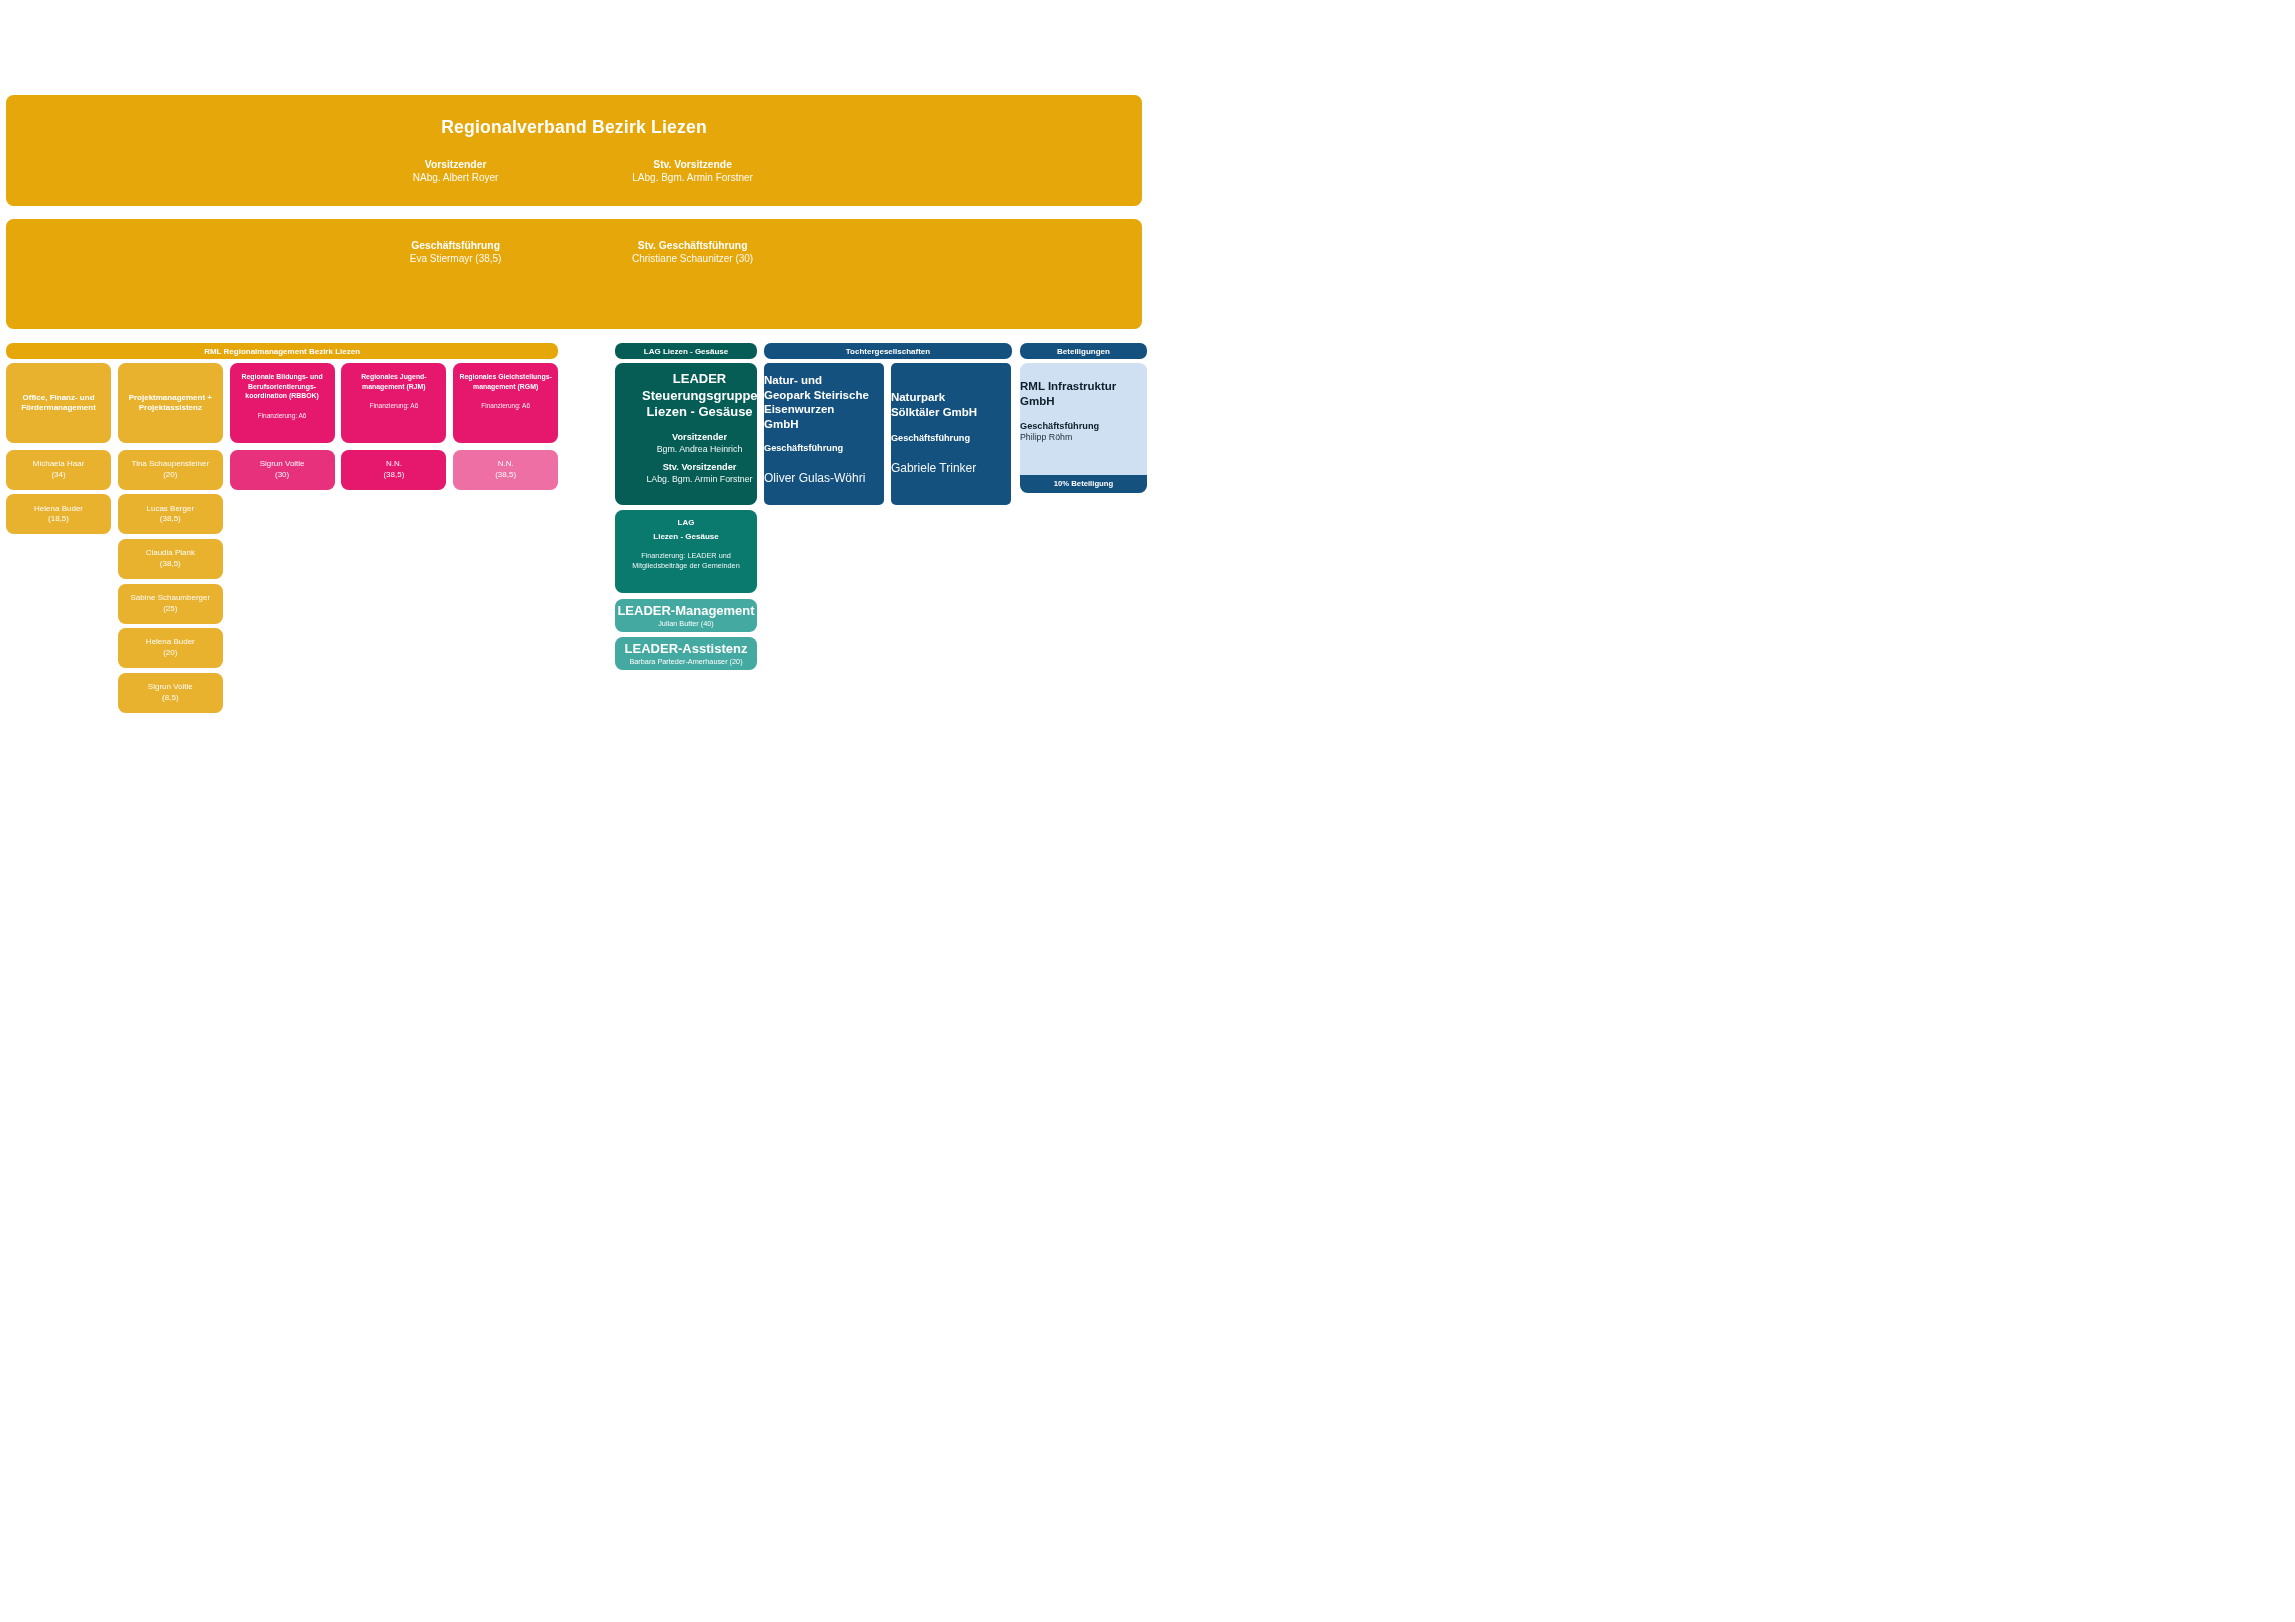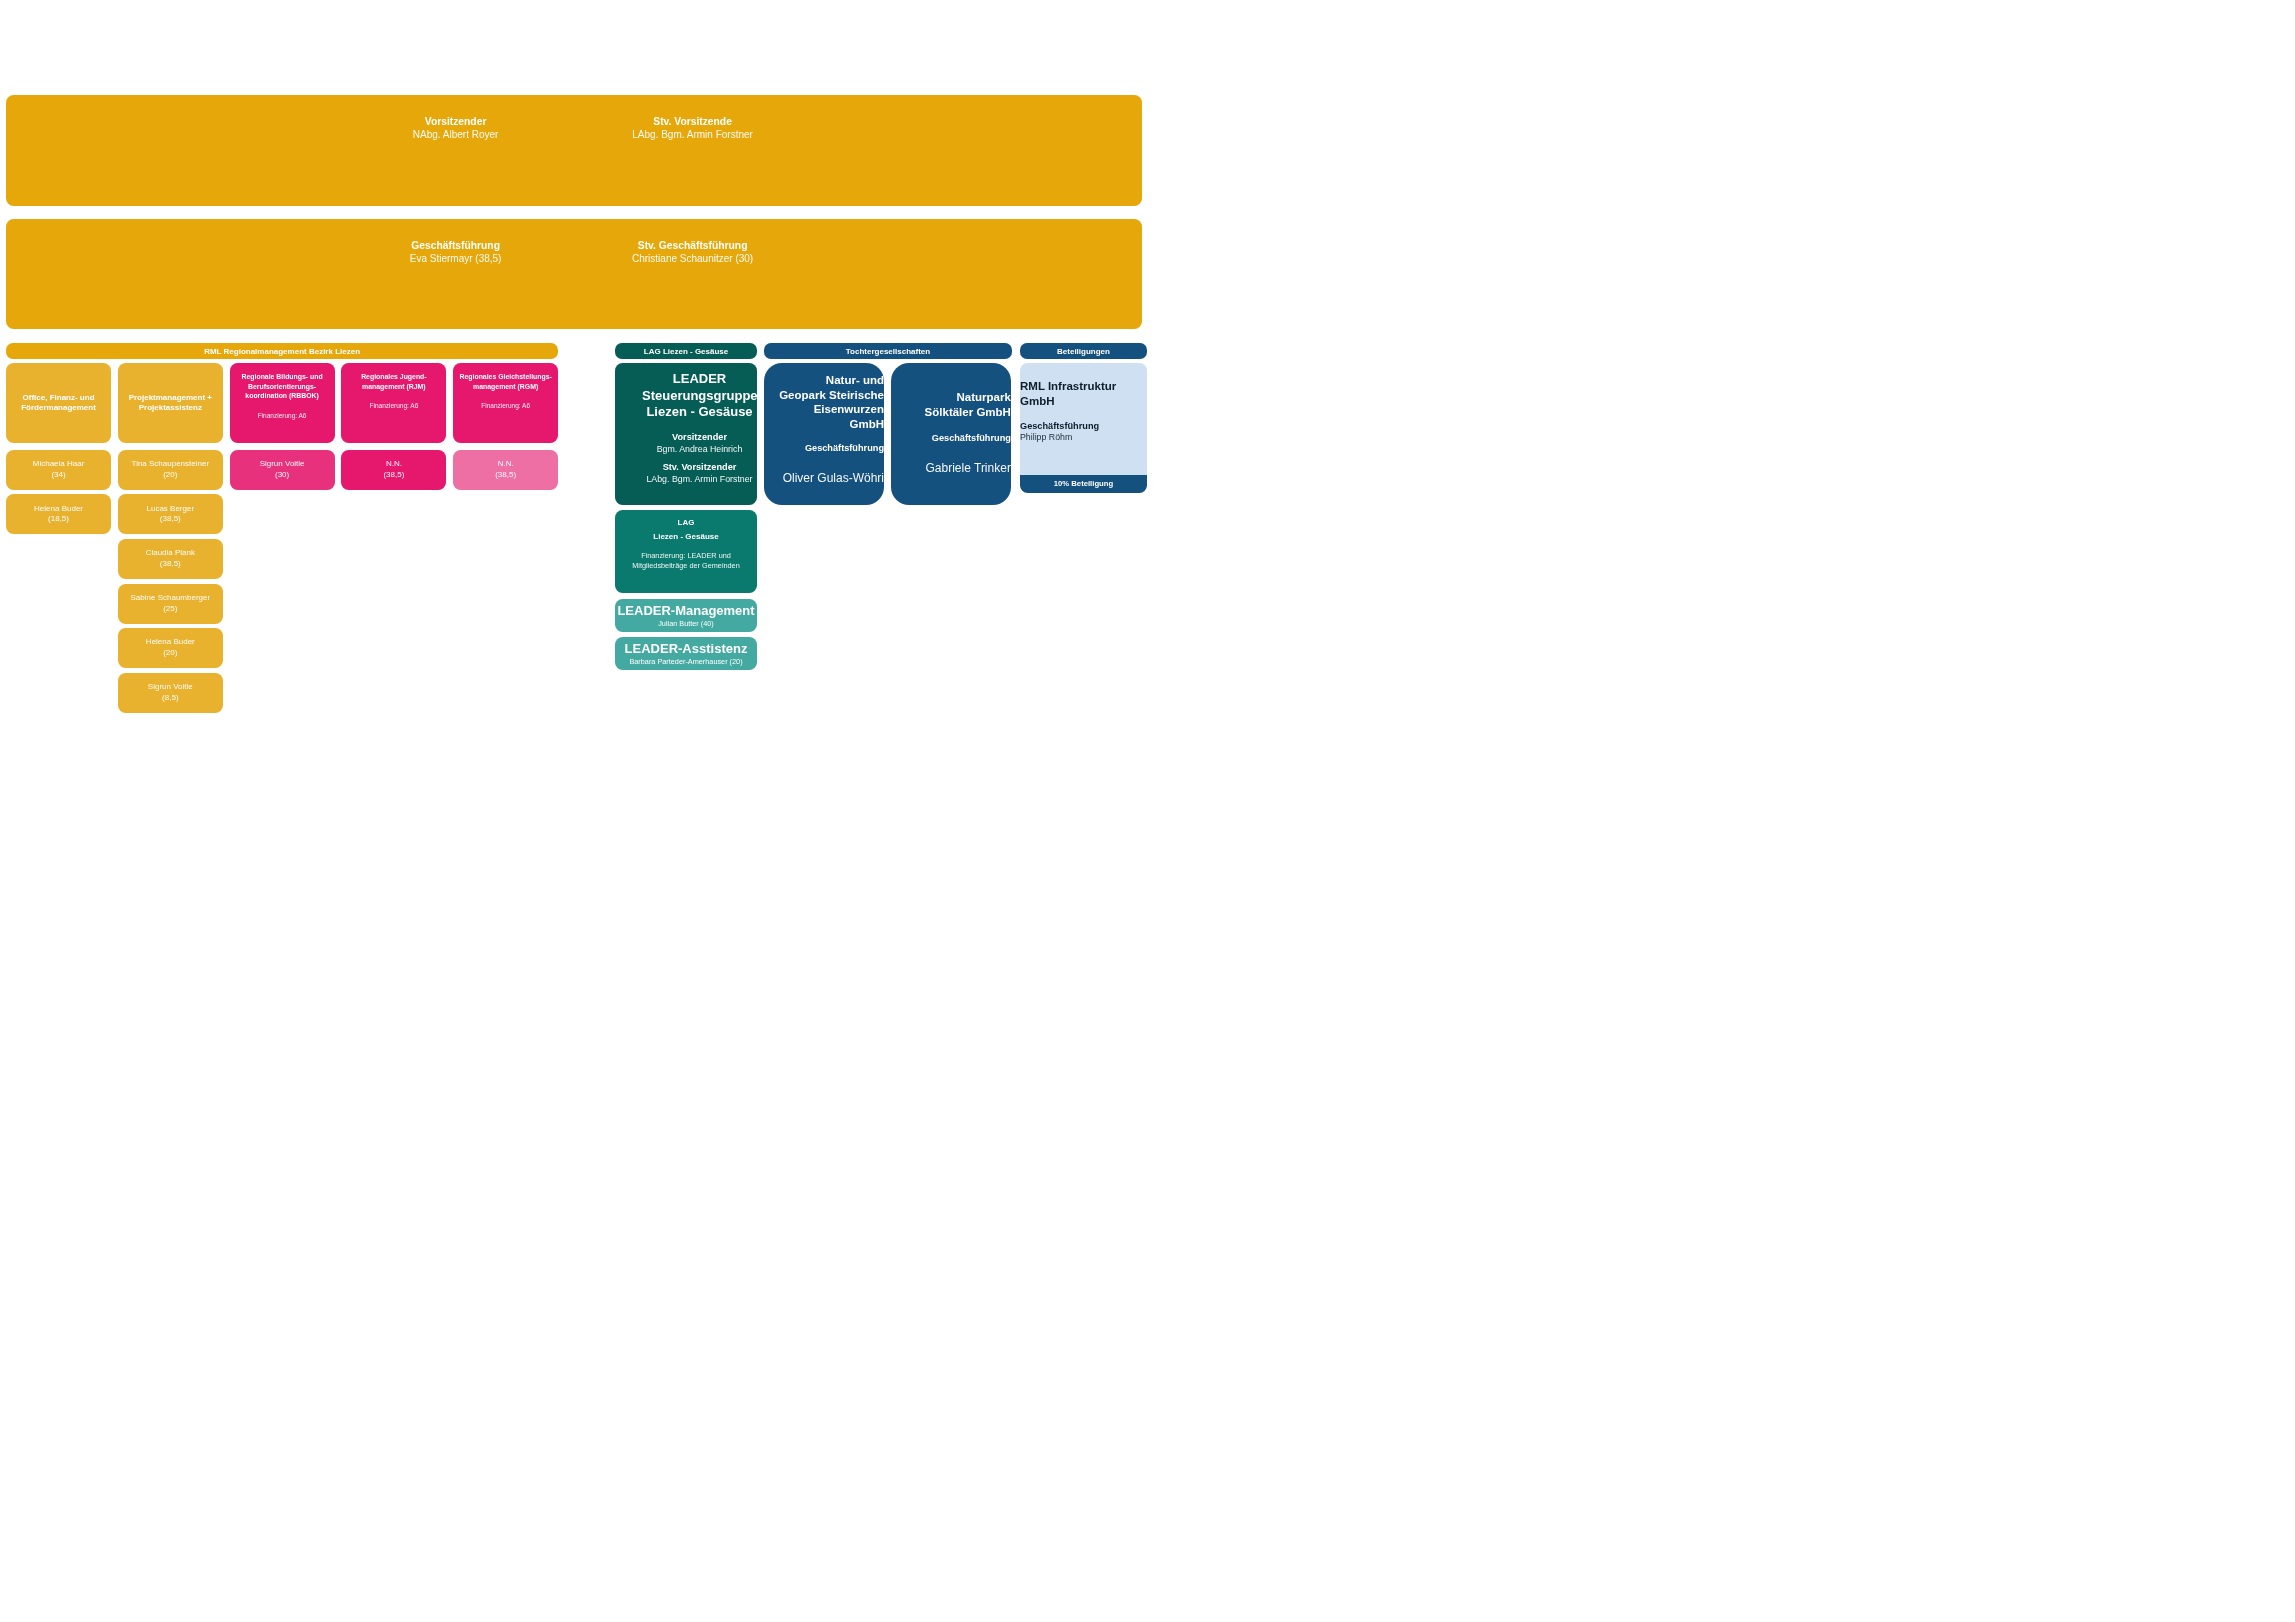--- a/index.html
+++ b/index.html
@@ -55,21 +55,21 @@
   .lagbox{height:83px;border-radius:7.7px;background:var(--teal);color:#fff;box-sizing:border-box;padding-top:7.7px;margin-bottom:5.4px;text-align:center;}
   .lagbox .t1{font-weight:bold;font-size:8px;}
   .lagbox .t2{font-weight:bold;font-size:8px;margin-top:5.4px;}
   .lagbox .note{font-size:7.3px;line-height:1.45;margin-top:9.2px;white-space:pre-line;color:rgba(255,255,255,.93);}
   .pill{height:33px;border-radius:7.7px;background:var(--teal-light);color:#fff;display:flex;flex-direction:column;align-items:center;justify-content:center;margin-bottom:5.4px;text-align:center;}
   .pill .p-label{font-weight:bold;font-size:13px;}
   .pill .p-name{font-size:7.3px;margin-top:1.5px;}
 
   
   #tochter-row{position:absolute;left:764px;top:363px;width:248px;display:flex;gap:6.9px;}
-  .company{width:120px;height:142px;border-radius:18px;background:var(--blue-dark);color:#fff;box-sizing:border-box;text-align:right;}
+  .company{width:120px;height:142px;border-radius:5px;background:var(--blue-dark);color:#fff;box-sizing:border-box;text-align:left;}
   .company .c-title{font-weight:bold;font-size:11.5px;line-height:1.28;white-space:pre-line;}
   .company .role-label{font-size:9.2px;}
   .company .role-name{font-size:12px;margin-top:18px;}
   #company1{padding-top:10px;}
   #company1 .role-label{margin-top:11.5px;}
   #company2{padding-top:27px;}
   #company2 .role-label{margin-top:13.8px;}
 
   
   #bet-card{position:absolute;left:1020px;top:363px;width:127px;border-radius:7.7px;overflow:hidden;}
@@ -78,20 +78,21 @@
   .bet-label{font-weight:bold;font-size:9.2px;margin-top:12.2px;}
   .bet-name{font-size:8.8px;margin-top:1.5px;color:#23333f;}
   .bet-badge{height:17.6px;background:var(--blue-dark);color:#fff;display:flex;align-items:center;justify-content:center;font-weight:bold;font-size:7.7px;}
 </style>
 </head>
 <body>
 
 <div class="canvas">
 
   <div class="banner" id="banner1">
+    <div class="banner-title">Regionalverband Bezirk Liezen</div>
     <div class="roles-row">
       <div class="role-col">
         <div class="role-label">Vorsitzender</div>
         <div class="role-name">NAbg. Albert Royer</div>
       </div>
       <div class="role-col">
         <div class="role-label">Stv. Vorsitzende</div>
         <div class="role-name">LAbg. Bgm. Armin Forstner</div>
       </div>
     </div>

